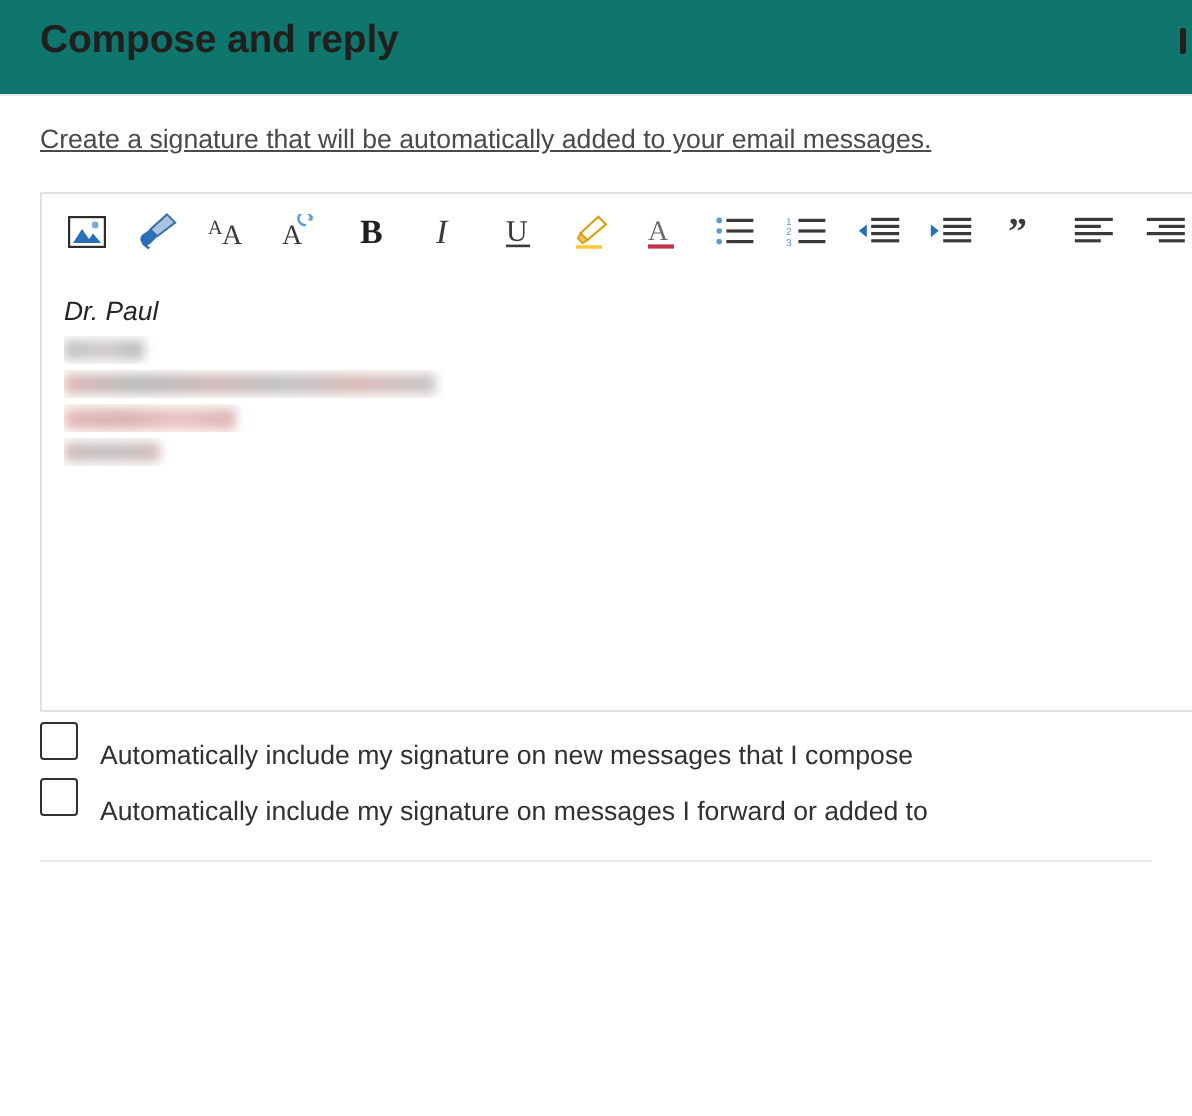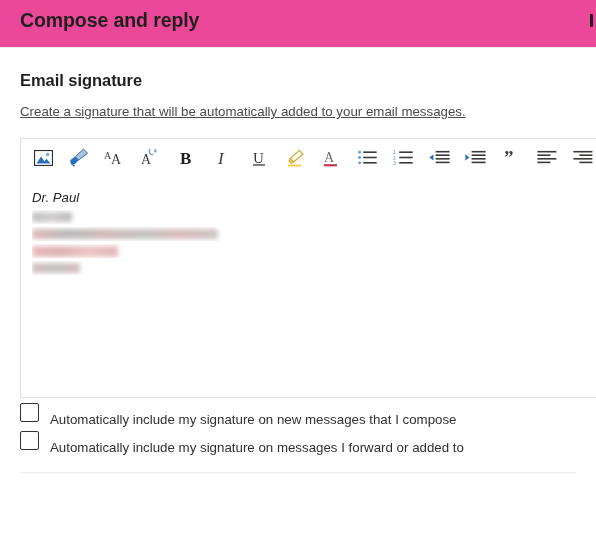--- a/index.html
+++ b/index.html
@@ -15,21 +15,21 @@
     color: #323130;
     -webkit-font-smoothing: antialiased;
   }
 
   
   .page-header {
     position: relative;
     height: 48px;
     box-sizing: border-box;
     border-bottom: 1px solid #edebe9;
-    background: #ec4899;
+    background: #0f766e;
   }
   .page-title {
     position: absolute;
     left: 20px;
     top: 9px;
     font-size: 19.5px;
     font-weight: 700;
     letter-spacing: -0.1px;
     color: #201f1e;
     white-space: nowrap;
@@ -188,21 +188,20 @@
   <div class="page-title">Compose and reply</div>
   <div class="header-close">
     <div class="bar"></div>
   </div>
 </div>
 
 <div class="settings-body">
 
   <div class="section">
 
-    <div class="section-title">Email signature</div>
 
     <div class="section-desc">Create a signature that will be automatically added to your email messages.</div>
 
     <div class="editor-wrap">
 
       <div class="editor-toolbar">
 
         <button class="tb-btn" title="Insert picture">
           <svg width="19" height="16" viewBox="0 0 19 16">
             <rect x="0.5" y="0.5" width="18" height="15" fill="#fff" stroke="#2c2c2c" stroke-width="1.2"></rect>

